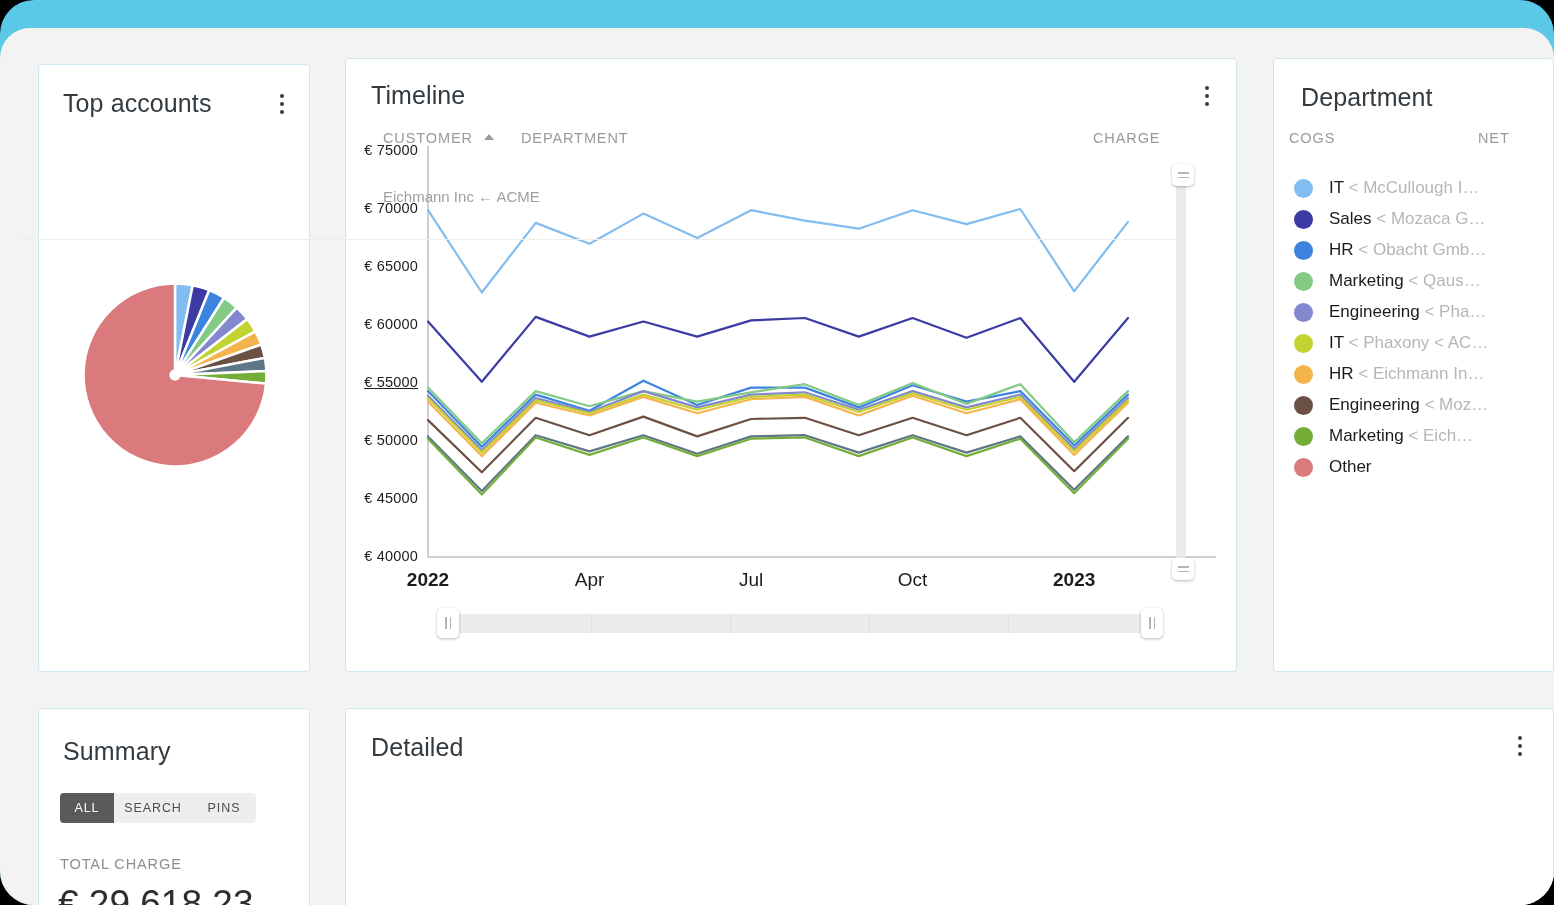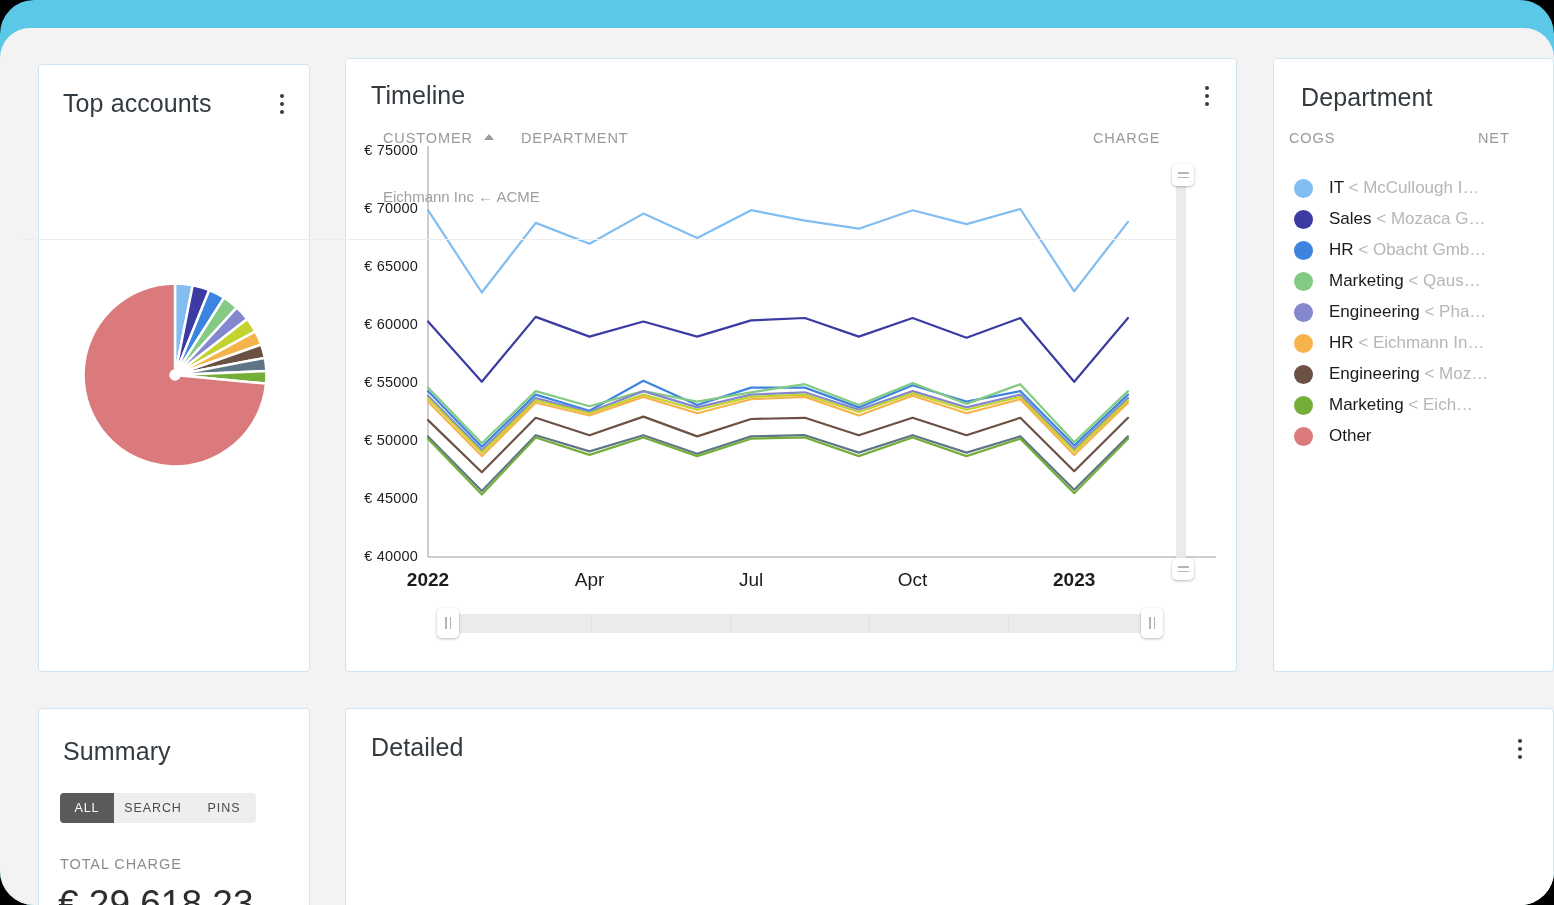--- a/index.html
+++ b/index.html
@@ -128,21 +128,21 @@
   .seg-btn.active { background: #5a5a5a; color: #ffffff; }
   #total-charge-label { position: absolute; left: 60px; top: 828px; font-size: 14.5px;
                         color: #8d8d8d; letter-spacing: .9px; }
   #total-charge-value { position: absolute; left: 58px; top: 855px; font-size: 37px;
                         color: #2e2e2e; font-weight: 400; white-space: nowrap; }
 
   
   #card-detailed { left: 345px; top: 680px; width: 1209px; height: 260px; }
   #card-detailed .hdr {
     position: absolute; left: 25px; top: 24px; right: 22px;
-    display: flex; align-items: flex-end; justify-content: space-between; gap: 37px;
+    display: flex; align-items: flex-start; justify-content: space-between; gap: 37px;
   }
   #table-head { position: absolute; left: 0; top: 102px; width: 1209px; height: 40px; }
   .th { position: absolute; font-size: 14.5px; color: #9a9a9a; letter-spacing: .9px;
         cursor: pointer; }
   .sort-caret { position: absolute; width: 0; height: 0;
                 border-left: 5px solid transparent; border-right: 5px solid transparent;
                 border-bottom: 6px solid #9a9a9a; }
   #row-0 { position: absolute; left: 0; top: 160px; width: 1209px; height: 52px; }
   .td { position: absolute; font-size: 15px; color: #a0a0a0; }
   .row-sep { position: absolute; left: 22px; top: 51px; width: 1165px; height: 1px;
@@ -202,21 +202,21 @@
             <path d="M 82.0 262.6 L 135.8 317.1 L 189.7 263.7 L 243.5 276.5 L 297.4 257.9 L 351.2 274.2 L 405.1 260.2 L 458.9 257.9 L 512.8 276.5 L 566.6 256.8 L 620.5 274.2 L 674.3 260.2 L 728.2 315.9 L 782.0 263.7" fill="none" stroke="#f5b44b" stroke-width="2.2" stroke-linejoin="round" stroke-linecap="round"></path>
             <path d="M 82.0 281.1 L 135.8 333.3 L 189.7 278.8 L 243.5 296.2 L 297.4 277.6 L 351.2 297.4 L 405.1 280.0 L 458.9 278.8 L 512.8 296.2 L 566.6 278.8 L 620.5 296.2 L 674.3 278.8 L 728.2 332.2 L 782.0 278.8" fill="none" stroke="#6b5044" stroke-width="2.2" stroke-linejoin="round" stroke-linecap="round"></path>
             <path d="M 82.0 297.4 L 135.8 351.9 L 189.7 296.2 L 243.5 312.4 L 297.4 296.2 L 351.2 314.8 L 405.1 297.4 L 458.9 296.2 L 512.8 313.6 L 566.6 296.2 L 620.5 313.6 L 674.3 297.4 L 728.2 350.7 L 782.0 297.4" fill="none" stroke="#5e7685" stroke-width="2.2" stroke-linejoin="round" stroke-linecap="round"></path>
             <path d="M 82.0 299.7 L 135.8 355.4 L 189.7 298.5 L 243.5 315.9 L 297.4 298.5 L 351.2 317.1 L 405.1 299.7 L 458.9 298.5 L 512.8 317.1 L 566.6 298.5 L 620.5 317.1 L 674.3 299.7 L 728.2 354.2 L 782.0 299.7" fill="none" stroke="#75ad39" stroke-width="2.2" stroke-linejoin="round" stroke-linecap="round"></path>
           </svg>
         <div id="y-labels">
             <div class="yaxis-label" style="left: -8px; top: 3px;">€ 75000</div>
             <div class="yaxis-label" style="left: -8px; top: 61px;">€ 70000</div>
             <div class="yaxis-label" style="left: -8px; top: 119px;">€ 65000</div>
             <div class="yaxis-label" style="left: -8px; top: 177px;">€ 60000</div>
-            <div class="yaxis-label" style="left: -8px; top: 235px;">€ 55000</div>
+            <div class="yaxis-label" style="left: -8px; top: 235px; text-decoration: underline;">€ 55000</div>
             <div class="yaxis-label" style="left: -8px; top: 293px;">€ 50000</div>
             <div class="yaxis-label" style="left: -8px; top: 351px;">€ 45000</div>
             <div class="yaxis-label" style="left: -8px; top: 409px;">€ 40000</div>
           </div>
         <div id="x-labels">
             <div class="xaxis-label bold" style="width: 80px; left: 42px; top: 430px;">2022</div>
             <div class="xaxis-label" style="width: 80px; left: 203.538px; top: 430px;">Apr</div>
             <div class="xaxis-label" style="width: 80px; left: 365.077px; top: 430px;">Jul</div>
             <div class="xaxis-label" style="width: 80px; left: 526.615px; top: 430px;">Oct</div>
             <div class="xaxis-label bold" style="width: 80px; left: 688.154px; top: 430px;">2023</div>
@@ -270,20 +270,24 @@
             <span class="legend-dot" style="background: rgb(61, 132, 224);"></span>
             <span class="legend-text"><span class="legend-main">HR</span><span class="legend-sub"> &lt; Obacht Gmb…</span></span>
           </div>
           <div class="legend-row">
             <span class="legend-dot" style="background: rgb(131, 203, 132);"></span>
             <span class="legend-text"><span class="legend-main">Marketing</span><span class="legend-sub"> &lt; Qaus…</span></span>
           </div>
           <div class="legend-row">
             <span class="legend-dot" style="background: rgb(130, 135, 206);"></span>
             <span class="legend-text"><span class="legend-main">Engineering</span><span class="legend-sub"> &lt; Pha…</span></span>
+          </div>
+          <div class="legend-row">
+            <span class="legend-dot" style="background: rgb(194, 210, 46);"></span>
+            <span class="legend-text"><span class="legend-main">IT</span><span class="legend-sub"> &lt; Phaxony &lt; AC…</span></span>
           </div>
           <div class="legend-row">
             <span class="legend-dot" style="background: rgb(245, 180, 75);"></span>
             <span class="legend-text"><span class="legend-main">HR</span><span class="legend-sub"> &lt; Eichmann In…</span></span>
           </div>
           <div class="legend-row">
             <span class="legend-dot" style="background: rgb(107, 80, 68);"></span>
             <span class="legend-text"><span class="legend-main">Engineering</span><span class="legend-sub"> &lt; Moz…</span></span>
           </div>
           <div class="legend-row">

